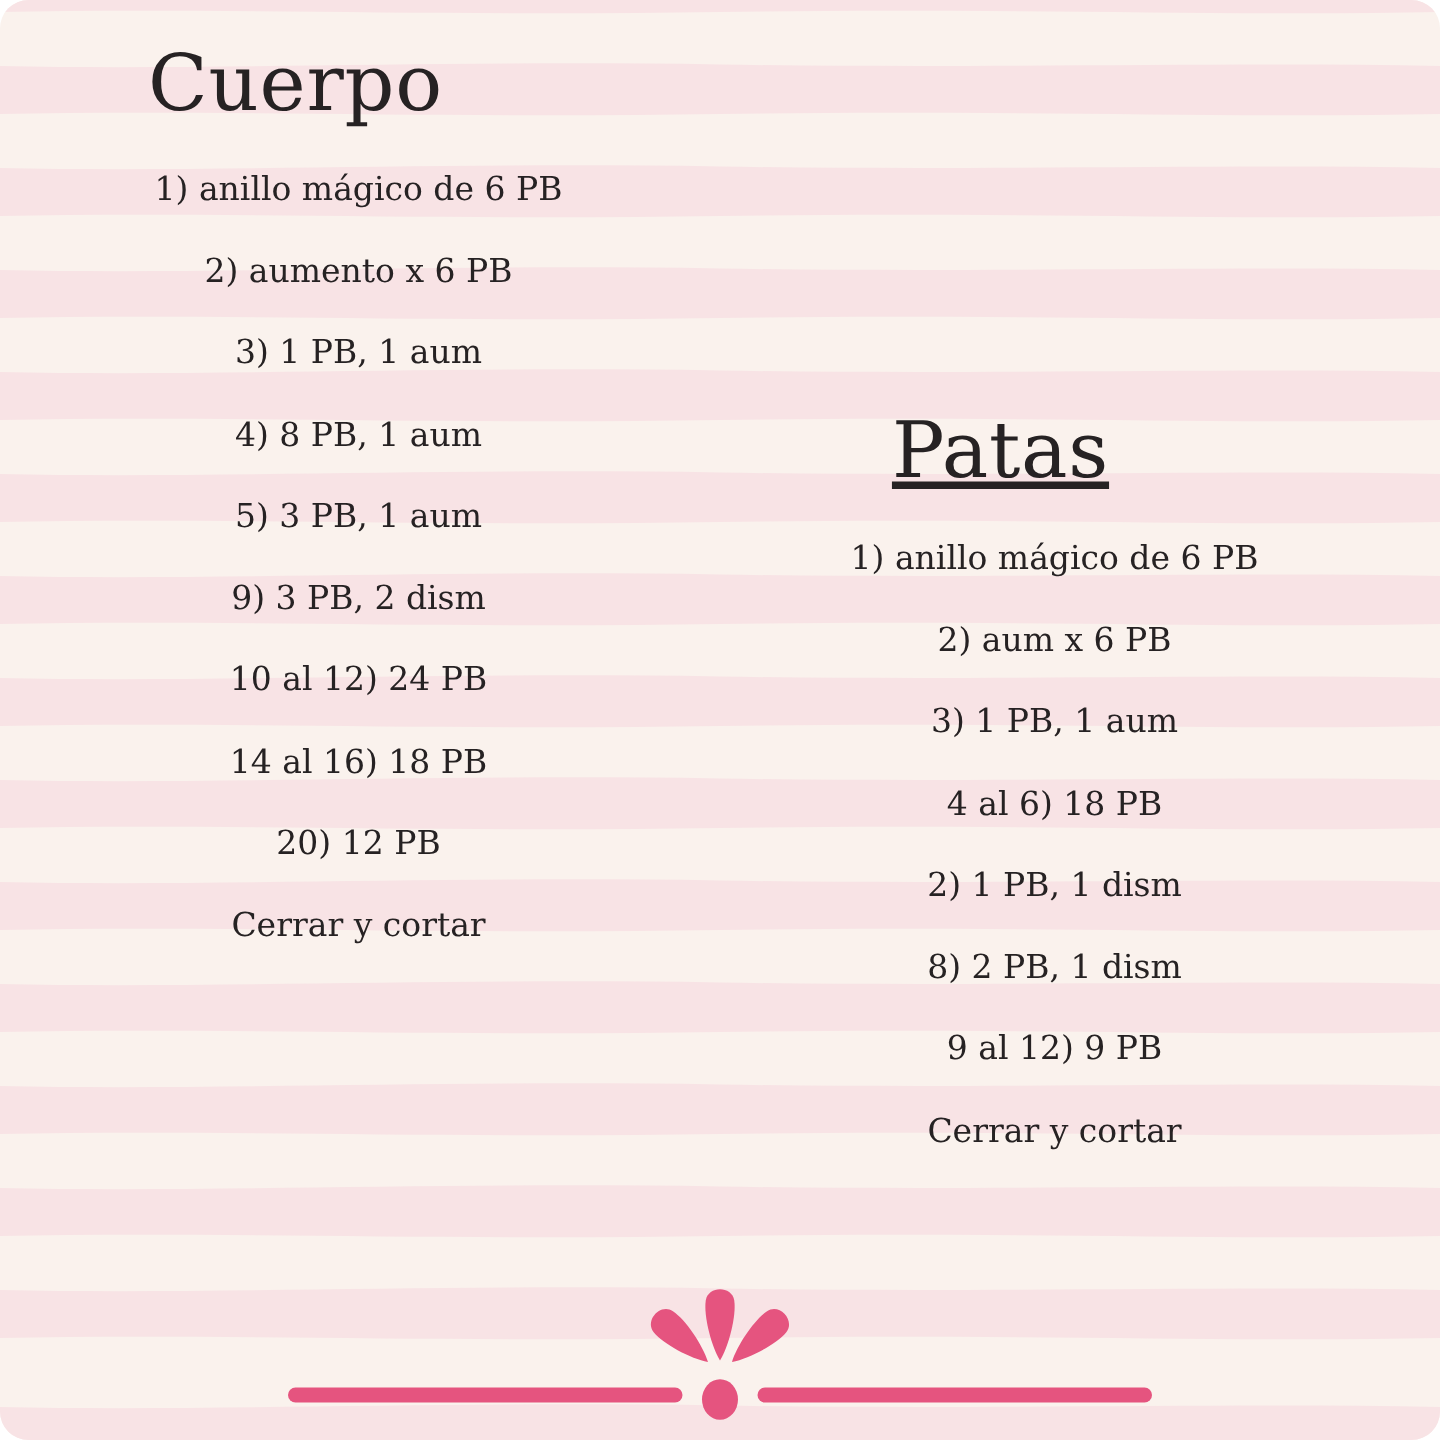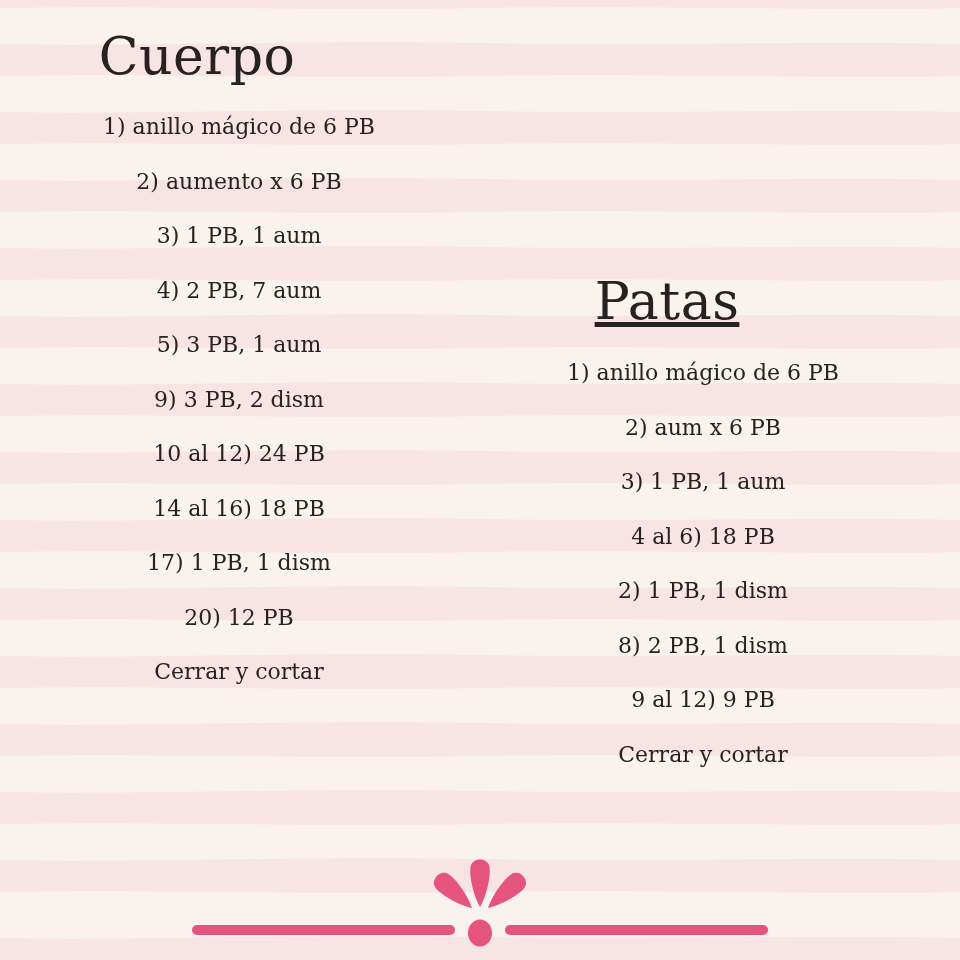--- a/index.html
+++ b/index.html
@@ -9,20 +9,21 @@
     --text:#262223;
   }
   *{margin:0;padding:0;box-sizing:border-box;}
   html,body{width:960px;height:960px;}
   body{font-family:"DejaVu Serif", "Liberation Serif", serif;}
   .page{
     position:relative;
     width:960px;height:960px;
     background:var(--background);
     overflow:hidden;
+    border-radius:19px;
   }
   .stripes{
     position:absolute;left:0;top:0;width:960px;height:960px;
     z-index:0;
   }
   .stripe-band{fill:var(--stripe);}
   .section-title{
     position:absolute;
     z-index:2;
     font-size:52px;
@@ -80,26 +81,25 @@
       <use href="#band" y="934" class="stripe-band"></use>
     </g>
   </svg>
 
   <section>
     <h1 class="section-title title-cuerpo">Cuerpo</h1>
     <div class="rows rows-cuerpo">
       <div class="row">1) anillo mágico de 6 PB</div>
       <div class="row">2) aumento x 6 PB</div>
       <div class="row">3) 1 PB, 1 aum</div>
-      <div class="row">4) 2 PB, 7 aum</div>
+      <div class="row">4) 8 PB, 1 aum</div>
       <div class="row">5) 3 PB, 1 aum</div>
       <div class="row">9) 3 PB, 2 dism</div>
       <div class="row">10 al 12) 24 PB</div>
       <div class="row">14 al 16) 18 PB</div>
-      <div class="row">17) 1 PB, 1 dism</div>
       <div class="row">20) 12 PB</div>
       <div class="row">Cerrar y cortar</div>
     </div>
   </section>
 
   <section>
     <h1 class="section-title title-patas">Patas</h1>
     <div class="rows rows-patas">
       <div class="row">1) anillo mágico de 6 PB</div>
       <div class="row">2) aum x 6 PB</div>

